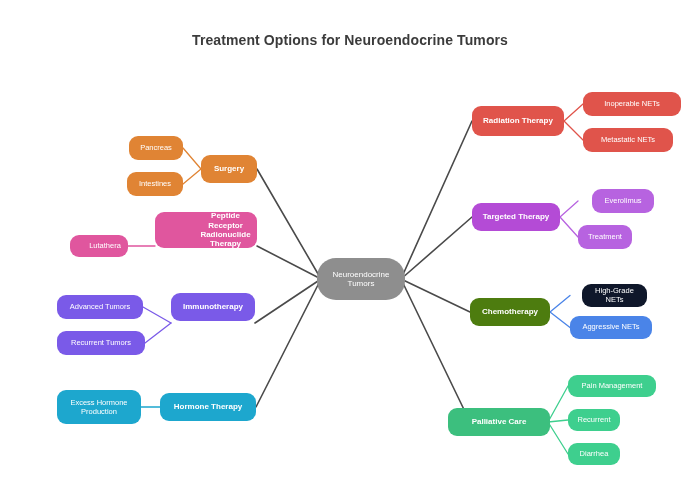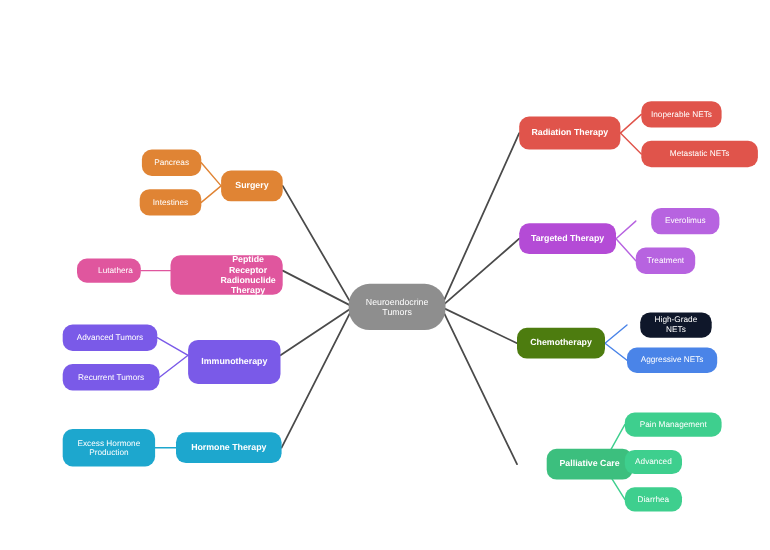--- a/index.html
+++ b/index.html
@@ -67,20 +67,21 @@
   }
   .node.leaf.two-line {
     line-height: 1.25;
   }
 </style>
 </head>
 <body>
 
 <div id="mindmap-root">
 
+  <div id="title">Treatment Options for Neuroendocrine Tumors</div>
 
   <svg id="edge-layer" viewBox="0 0 700 500" width="700" height="500">
       <line x1="401" y1="279" x2="472" y2="121" stroke="#4a4a4a" stroke-width="1.6" stroke-linecap="round"></line>
       <line x1="564" y1="121" x2="583" y2="104" stroke="#e0544b" stroke-width="1.3" stroke-linecap="round"></line>
       <line x1="564" y1="121" x2="583" y2="140" stroke="#e0544b" stroke-width="1.3" stroke-linecap="round"></line>
       <line x1="401" y1="279" x2="472" y2="217" stroke="#4a4a4a" stroke-width="1.6" stroke-linecap="round"></line>
       <line x1="560" y1="217" x2="578" y2="201" stroke="#b763e0" stroke-width="1.3" stroke-linecap="round"></line>
       <line x1="560" y1="217" x2="578" y2="237" stroke="#b763e0" stroke-width="1.3" stroke-linecap="round"></line>
       <line x1="401" y1="279" x2="470" y2="312" stroke="#4a4a4a" stroke-width="1.6" stroke-linecap="round"></line>
       <line x1="550" y1="312" x2="570" y2="295.5" stroke="#4a84e8" stroke-width="1.3" stroke-linecap="round"></line>
@@ -97,37 +98,37 @@
       <line x1="321" y1="279" x2="255" y2="323" stroke="#4a4a4a" stroke-width="1.6" stroke-linecap="round"></line>
       <line x1="171" y1="323" x2="143" y2="307" stroke="#7a5ae8" stroke-width="1.3" stroke-linecap="round"></line>
       <line x1="171" y1="323" x2="145" y2="343" stroke="#7a5ae8" stroke-width="1.3" stroke-linecap="round"></line>
       <line x1="321" y1="279" x2="256" y2="407" stroke="#4a4a4a" stroke-width="1.6" stroke-linecap="round"></line>
       <line x1="160" y1="407" x2="141" y2="407" stroke="#1da7ce" stroke-width="1.3" stroke-linecap="round"></line>
     </svg>
 
   <div id="node-layer">
       <div class="node central" style="left: 317px; top: 258px; width: 88px; height: 42px; background: rgb(142, 142, 142); border-radius: 19px;">Neuroendocrine Tumors</div>
       <div class="node branch" style="left: 472px; top: 106px; width: 92px; height: 30px; background: rgb(224, 84, 75);">Radiation Therapy</div>
-      <div class="node leaf" style="left: 583px; top: 92px; width: 73px; height: 24px; background: rgb(224, 84, 75);">Inoperable NETs</div>
-      <div class="node leaf" style="left: 583px; top: 128px; width: 106px; height: 24px; background: rgb(224, 84, 75);">Metastatic NETs</div>
+      <div class="node leaf" style="left: 583px; top: 92px; width: 98px; height: 24px; background: rgb(224, 84, 75);">Inoperable NETs</div>
+      <div class="node leaf" style="left: 583px; top: 128px; width: 90px; height: 24px; background: rgb(224, 84, 75);">Metastatic NETs</div>
       <div class="node branch" style="left: 472px; top: 203px; width: 88px; height: 28px; background: rgb(180, 75, 214);">Targeted Therapy</div>
       <div class="node leaf" style="left: 592px; top: 189px; width: 62px; height: 24px; background: rgb(183, 99, 224);">Everolimus</div>
       <div class="node leaf" style="left: 578px; top: 225px; width: 54px; height: 24px; background: rgb(183, 99, 224);">Treatment</div>
       <div class="node branch" style="left: 470px; top: 298px; width: 80px; height: 28px; background: #4d7c0f;">Chemotherapy</div>
       <div class="node leaf" style="left: 570px; top: 284px; width: 65px; height: 23px; background: #0f172a; margin-left: 12px;">High-Grade NETs</div>
       <div class="node leaf" style="left: 570px; top: 316px; width: 82px; height: 23px; background: rgb(74, 132, 232);">Aggressive NETs</div>
-      <div class="node branch" style="left: 497px; top: 408px; width: 78px; height: 28px; background: rgb(60, 191, 126);">Palliative Care</div>
+      <div class="node branch" style="left: 448px; top: 408px; width: 102px; height: 28px; background: rgb(60, 191, 126);">Palliative Care</div>
       <div class="node leaf" style="left: 568px; top: 375px; width: 88px; height: 22px; background: rgb(62, 207, 142);">Pain Management</div>
-      <div class="node leaf" style="left: 568px; top: 409px; width: 52px; height: 22px; background: rgb(62, 207, 142);">Advanced</div>
+      <div class="node leaf" style="left: 568px; top: 409px; width: 52px; height: 22px; background: rgb(62, 207, 142);">Recurrent</div>
       <div class="node leaf" style="left: 568px; top: 443px; width: 52px; height: 22px; background: rgb(62, 207, 142);">Diarrhea</div>
       <div class="node branch" style="left: 201px; top: 155px; width: 56px; height: 28px; background: rgb(224, 132, 52);">Surgery</div>
       <div class="node leaf" style="left: 129px; top: 136px; width: 54px; height: 24px; background: rgb(224, 132, 52);">Pancreas</div>
       <div class="node leaf" style="left: 127px; top: 172px; width: 56px; height: 24px; background: rgb(224, 132, 52);">Intestines</div>
-      <div class="node branch" style="left: 155px; top: 232px; width: 102px; height: 36px; background: rgb(224, 86, 158); padding-left: 43px;">Peptide Receptor Radionuclide Therapy</div>
+      <div class="node branch" style="left: 155px; top: 212px; width: 102px; height: 36px; background: rgb(224, 86, 158); padding-left: 43px;">Peptide Receptor Radionuclide Therapy</div>
       <div class="node leaf" style="left: 70px; top: 235px; width: 58px; height: 22px; background: rgb(224, 86, 158); padding-left: 16px;">Lutathera</div>
-      <div class="node branch" style="left: 171px; top: 309px; width: 84px; height: 40px; background: rgb(122, 90, 232);">Immunotherapy</div>
+      <div class="node branch" style="left: 171px; top: 293px; width: 84px; height: 28px; background: rgb(122, 90, 232);">Immunotherapy</div>
       <div class="node leaf" style="left: 57px; top: 295px; width: 86px; height: 24px; background: rgb(122, 90, 232);">Advanced Tumors</div>
       <div class="node leaf" style="left: 57px; top: 331px; width: 88px; height: 24px; background: rgb(122, 90, 232);">Recurrent Tumors</div>
       <div class="node branch" style="left: 160px; top: 393px; width: 96px; height: 28px; background: rgb(29, 167, 206);">Hormone Therapy</div>
       <div class="node leaf two-line" style="left: 57px; top: 390px; width: 84px; height: 34px; background: rgb(29, 167, 206);">Excess Hormone Production</div>
     </div>
 
 </div>
 
 </body></html>

